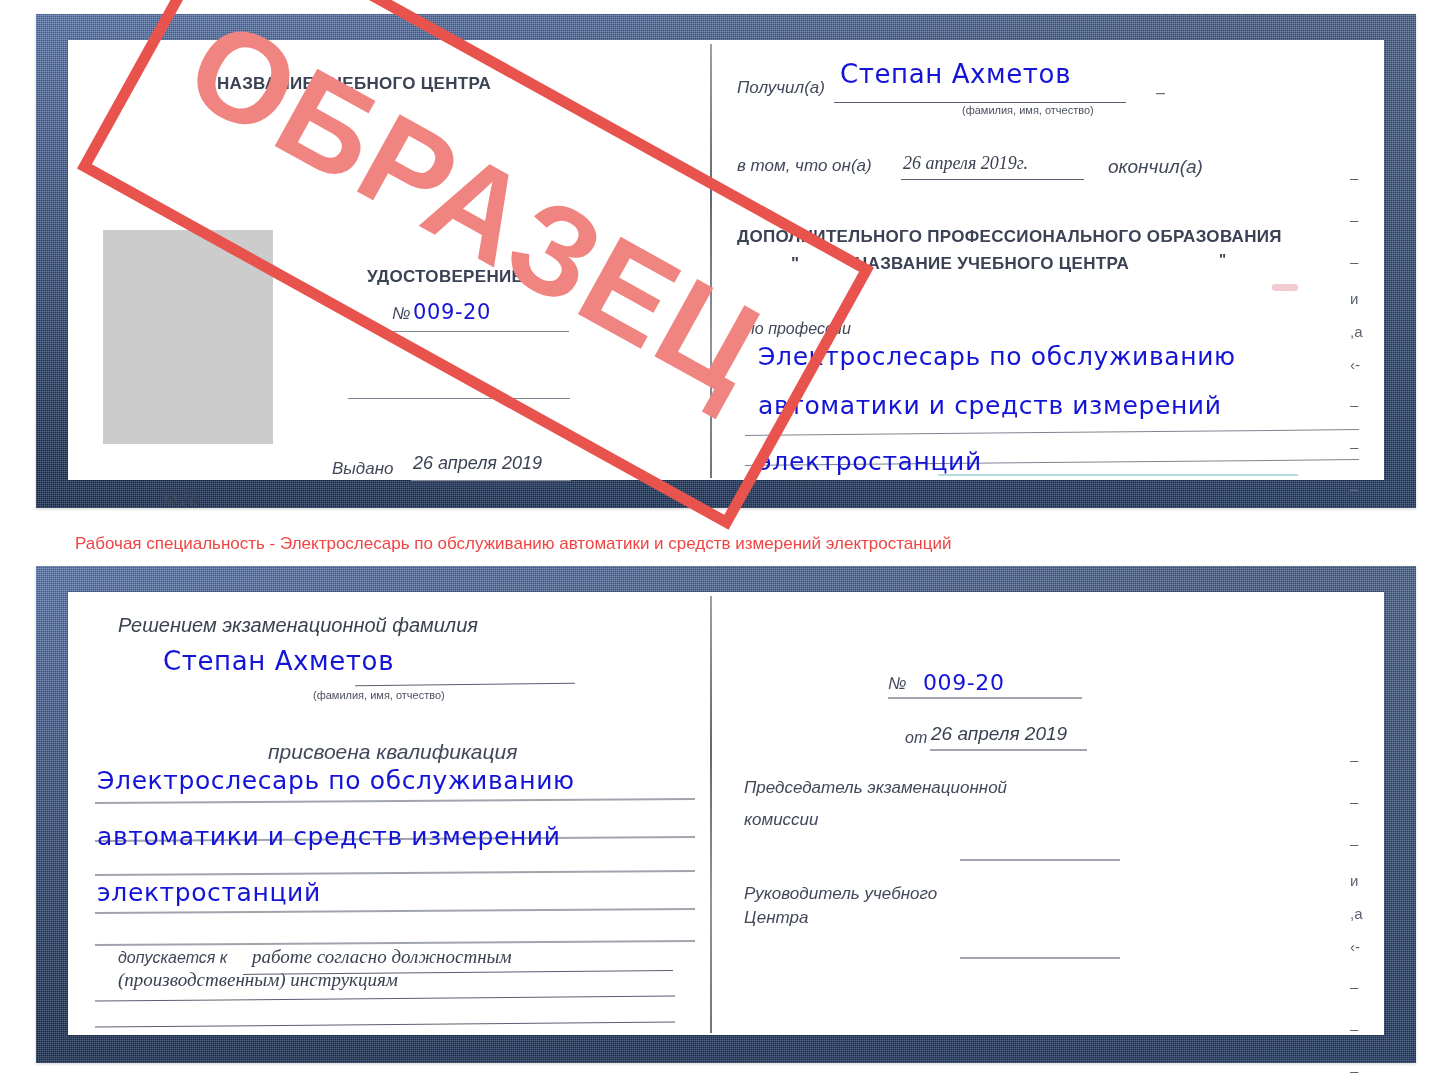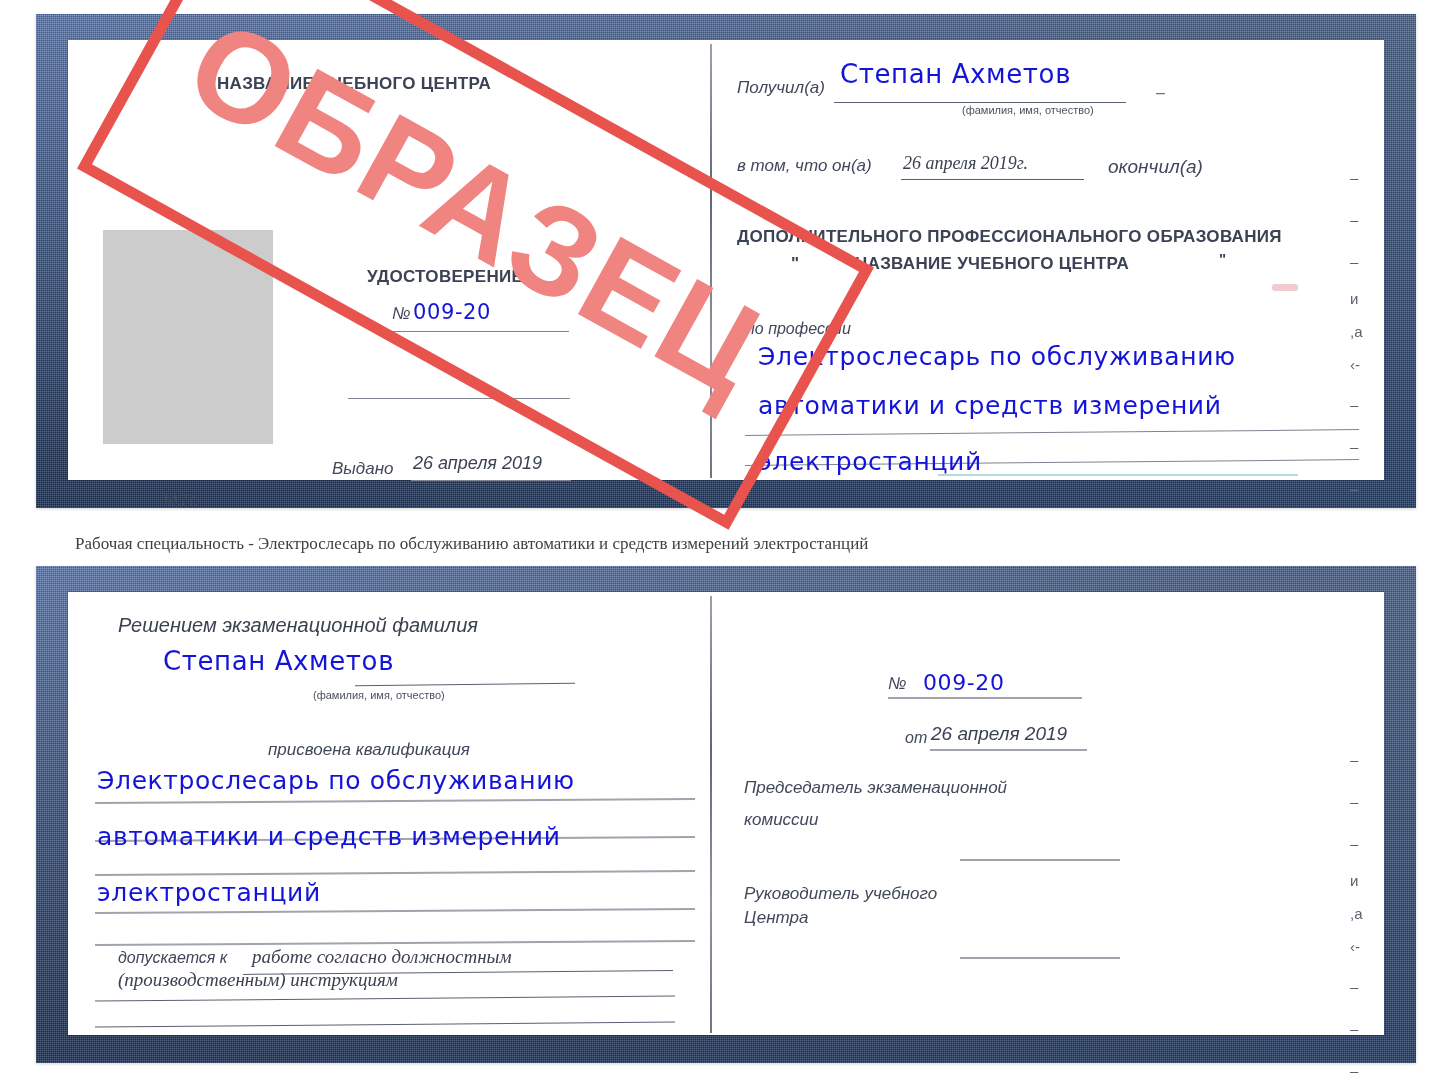--- a/index.html
+++ b/index.html
@@ -133,23 +133,23 @@
     color: #f08480;
     letter-spacing: 2px;
     transform: rotate(29deg);
     transform-origin: center center;
     white-space: nowrap;
   }
 
   
   .caption {
     position: absolute;
-    font-family: Liberation Serif, serif;
+    font-family: Liberation Sans, sans-serif;
     font-size: 17px;
-    color: #404040;
+    color: #ef4444;
     line-height: 1.42;
     z-index: 30;
     width: 1100px;
   }
 
   
   .margin-col {
     position: absolute;
     z-index: 6;
     font-family: "Liberation Sans", sans-serif;
@@ -265,21 +265,21 @@
 <div class="cert-spine" style="left:710px; top:596px; height:437px;"></div>
 
 <div class="page" style="left:70px; top:594px; width:638px; height:440px;">
 
   <div class="printed" style="position:absolute; left:48px; top:20px; font-size:20px; color:#3a4150;">Решением экзаменационной фамилия</div>
 
   <div class="hand" style="position:absolute; left:93px; top:52px; font-size:26px;">Степан Ахметов</div>
   <div class="rule-dark" style="left:285px; top:90px; width:220px; transform:rotate(-0.6deg);"></div>
   <div class="tiny" style="position:absolute; left:243px; top:95px;">(фамилия, имя, отчество)</div>
 
-  <div class="printed" style="position:absolute; left:198px; top:146px; font-size:17px;text-align:center;">присвоена квалификация</div>
+  <div class="printed" style="position:absolute; left:198px; top:146px; font-size:21px;text-align:center;">присвоена квалификация</div>
 
   <div class="hand" style="position:absolute; left:27px; top:172px; font-size:25px;">Электрослесарь по обслуживанию</div>
   <div class="rule-thick" style="left:25px; top:206px; width:600px; transform:rotate(-0.4deg);"></div>
 
   <div class="rule-thick" style="left:25px; top:244px; width:600px; transform:rotate(-0.4deg);"></div>
   <div class="hand" style="position:absolute; left:27px; top:228px; font-size:25px;">автоматики и средств измерений</div>
   <div class="rule-thick" style="left:25px; top:278px; width:600px; transform:rotate(-0.4deg);"></div>
 
   <div class="rule-thick" style="left:25px; top:316px; width:600px; transform:rotate(-0.4deg);"></div>
   <div class="hand" style="position:absolute; left:27px; top:284px; font-size:25px;">электростанций</div>

